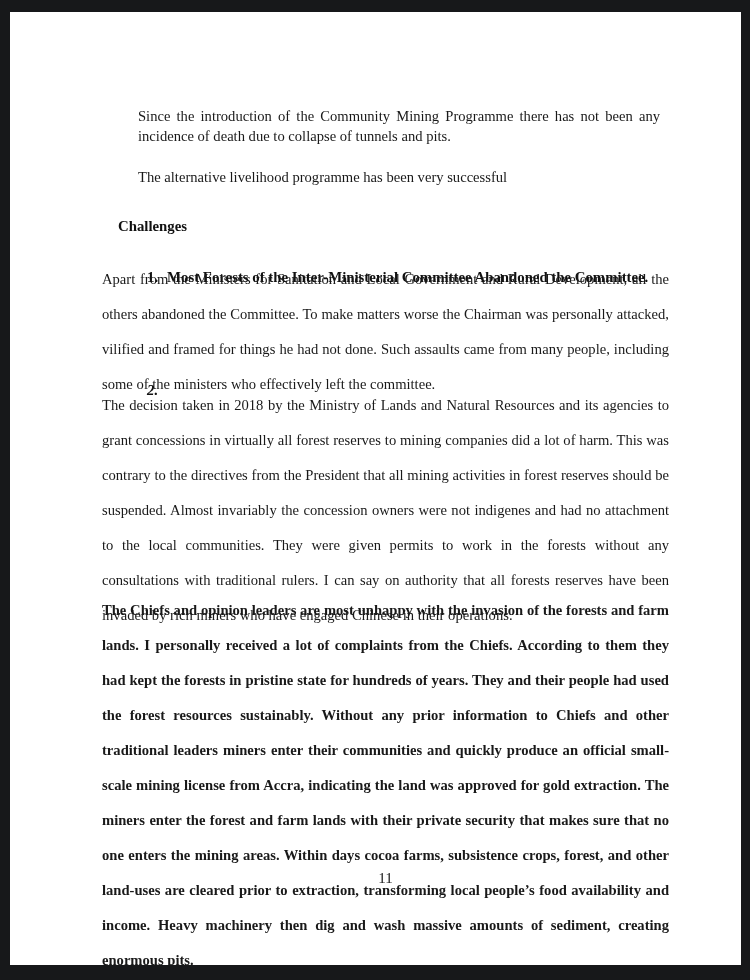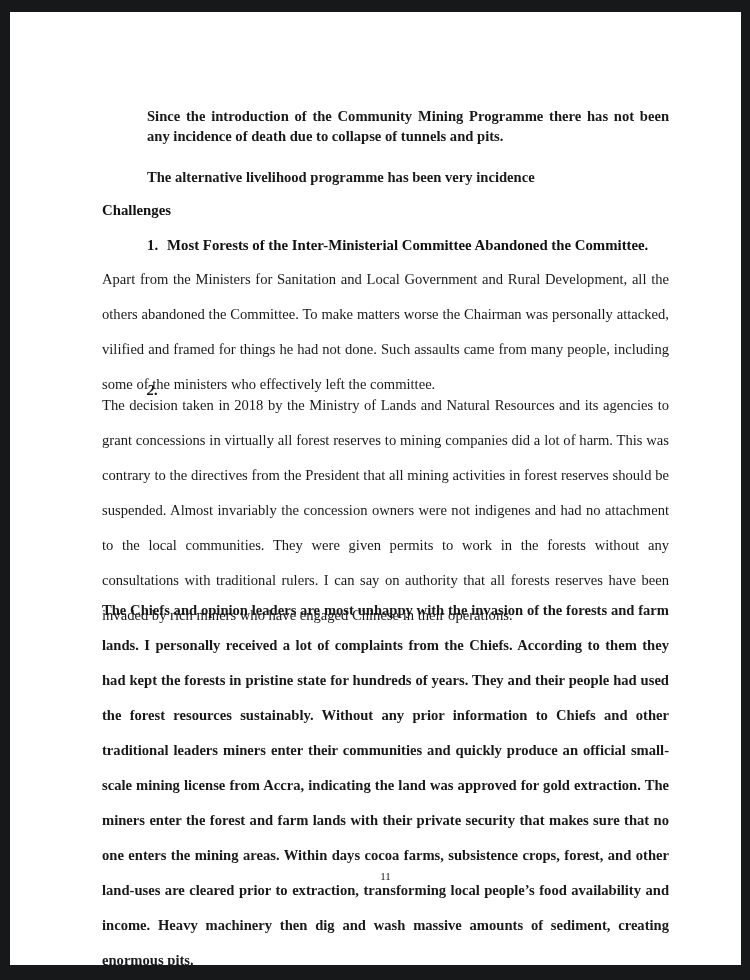--- a/index.html
+++ b/index.html
@@ -48,37 +48,36 @@
   }
 
   .para {
     font-size: 14.6px;
     line-height: 19.6px;
     color: #191919;
     text-align: justify;
     margin: 0;
   }
   .para.indented {
-    margin-left: 45px;
+    margin-left: 36px;
     width: 522px;
-    font-weight: bold;
   }
   .para.loose {
     line-height: 35px;
     text-align: justify;
   }
 
   .spacer-sm { height: 14px; }
   .spacer-md { height: 22px; }
 
   h2.heading {
     font-size: 14.8px;
     font-weight: bold;
     color: #111;
-    margin: 0;
+    margin: 16px;
     line-height: 20px;
   }
 
   .numbered {
     margin: 0 0 0 45px;
     font-size: 14.8px;
     line-height: 22px;
     color: #111;
     display: flex;
     gap: 9px;
@@ -94,37 +93,37 @@
   #sec2-block { position: absolute; top: 367px; left: 0; width: 567px; }
   #para2-block { position: absolute; top: 376px; left: 0; width: 567px; }
   #para3-block { position: absolute; top: 581px; left: 0; width: 567px; font-weight: bold; }
 
   #page-number {
     position: absolute;
     top: 858px;
     left: 0;
     width: 567px;
     text-align: center;
-    font-size: 11px;
+    font-size: 15px;
     color: #1a1a1a;
     z-index: 2;
   }
 </style>
 </head>
 <body>
 
 <div id="page-frame">
 
 
   <div id="content">
 
     <div id="top-block">
       <p class="para indented">Since the introduction of the Community Mining Programme there has not been any incidence of death due to collapse of tunnels and pits.</p>
       <div class="spacer-md"></div>
-      <p class="para indented">The alternative livelihood programme has been very incidence</p>
+      <p class="para indented">The alternative livelihood programme has been very successful</p>
     </div>
 
     <div id="challenges-block">
       <h2 class="heading">Challenges</h2>
       <div class="spacer-sm"></div>
       <div class="numbered bold">
         <span class="num">1.</span>
         <span class="txt">Most Forests of the Inter-Ministerial Committee Abandoned the Committee.</span>
       </div>
     </div>

